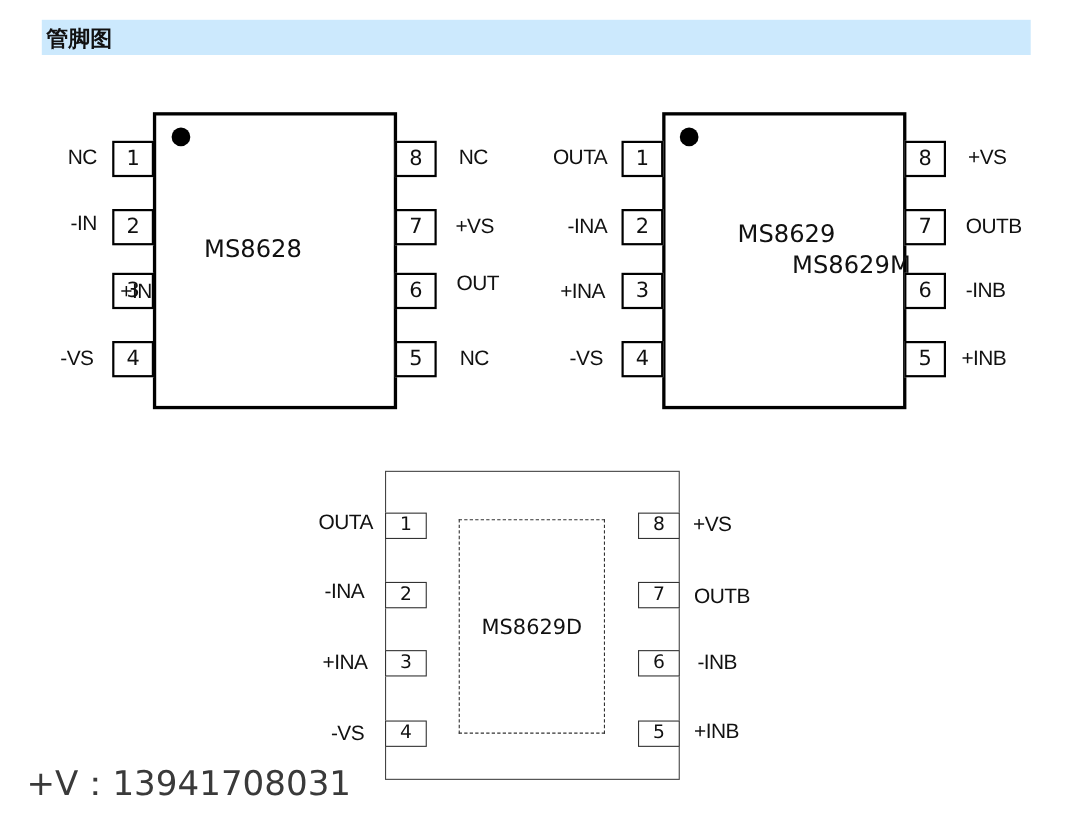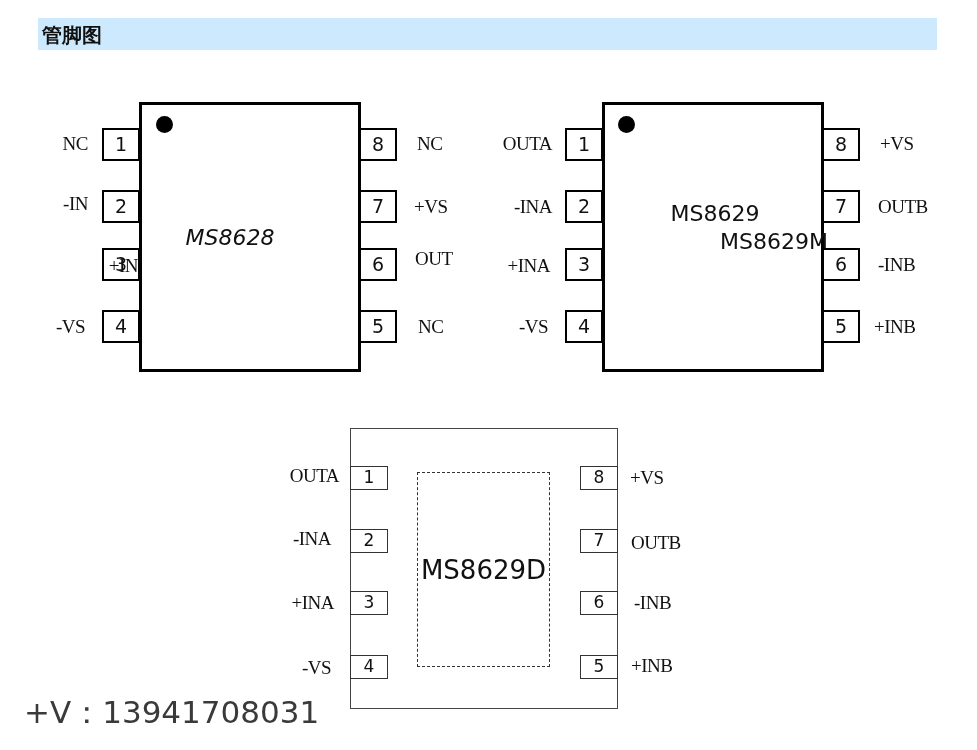--- a/index.html
+++ b/index.html
@@ -7,21 +7,21 @@
          font-family:"Liberation Sans", "DejaVu Sans", sans-serif; color:#000; }
   .header { position:absolute; left:38px; top:18px; width:899px; height:32px;
             background:#cce9fd; }
   .header-title { position:absolute; left:4px; top:4px; font-size:20px; font-weight:bold;
                   font-family:"DejaVu Sans", sans-serif; letter-spacing:0px; color:#111; }
   .chip { position:absolute; box-sizing:border-box; border:3px solid #000; background:#fff; }
   .dot { position:absolute; width:17px; height:17px; border-radius:50%; background:#000; }
   .pin { position:absolute; box-sizing:border-box; border:2.5px solid #000; background:#fff;
          width:38px; height:33px; font-size:19px; text-align:center; line-height:28px;
          font-family:"DejaVu Sans", sans-serif; color:#111; }
-  .pinlbl { position:absolute; font-size:19px; font-family:Liberation Serif, serif;
+  .pinlbl { position:absolute; font-size:19px; font-family:Liberation Sans, sans-serif;
             white-space:nowrap; color:#111; letter-spacing:-0.5px; }
   .pinlbl.l { text-align:right; }
   .chipname { position:absolute; font-size:22px; font-family:"DejaVu Sans", sans-serif;
               text-align:center; color:#111; line-height:28px; }
   .chip3 { position:absolute; box-sizing:border-box; border:1.5px solid #444; background:#fff; }
   .pin3 { position:absolute; box-sizing:border-box; border:1.5px solid #333; background:#fff;
           width:38px; height:24px; font-size:17px; text-align:center; line-height:21px;
           font-family:"DejaVu Sans", sans-serif; color:#111; }
   .pad { position:absolute; box-sizing:border-box; border:1.5px dashed #333; }
   .contact { position:absolute; left:24px; top:692px; font-size:31px;
@@ -30,21 +30,21 @@
 </head>
 <body>
 
 <div class="header">
   <span class="header-title">管脚图</span>
 </div>
 
 <div>
   <div class="chip" style="left:139px;top:102px;width:222px;height:270px;"></div>
   <div class="dot" style="left:156px;top:116px;"></div>
-  <div class="chipname" style="left:139px;top:224px;width:182px;font-style:italic;">MS8628</div>
+  <div class="chipname" style="left:139px;top:214px;width:182px;">MS8628</div>
 
   <div class="pin" style="left:102px;top:128px;">1</div>
   <div class="pin" style="left:102px;top:190px;">2</div>
   <div class="pin" style="left:102px;top:248px;">3</div>
   <div class="pin" style="left:102px;top:310px;">4</div>
   <div class="pin" style="left:359px;top:310px;">5</div>
   <div class="pin" style="left:359px;top:248px;">6</div>
   <div class="pin" style="left:359px;top:190px;">7</div>
   <div class="pin" style="left:359px;top:128px;">8</div>
 
@@ -79,21 +79,21 @@
   <div class="pinlbl l" style="right:429px;top:316px;">-VS</div>
   <div class="pinlbl" style="left:874px;top:316px;">+INB</div>
   <div class="pinlbl" style="left:878px;top:254px;">-INB</div>
   <div class="pinlbl" style="left:878px;top:196px;">OUTB</div>
   <div class="pinlbl" style="left:880px;top:133px;">+VS</div>
 </div>
 
 <div>
   <div class="chip3" style="left:350px;top:428px;width:268px;height:281px;"></div>
   <div class="pad" style="left:417px;top:472px;width:133px;height:195px;"></div>
-  <div class="chipname" style="left:417px;top:556px;width:133px;font-size:26px;">MS8629D</div>
+  <div class="chipname" style="left:417px;top:556px;width:133px;font-size:19px;">MS8629D</div>
 
   <div class="pin3" style="left:350px;top:466px;">1</div>
   <div class="pin3" style="left:350px;top:529px;">2</div>
   <div class="pin3" style="left:350px;top:591px;">3</div>
   <div class="pin3" style="left:350px;top:655px;">4</div>
   <div class="pin3" style="left:580px;top:655px;">5</div>
   <div class="pin3" style="left:580px;top:591px;">6</div>
   <div class="pin3" style="left:580px;top:529px;">7</div>
   <div class="pin3" style="left:580px;top:466px;">8</div>
 

